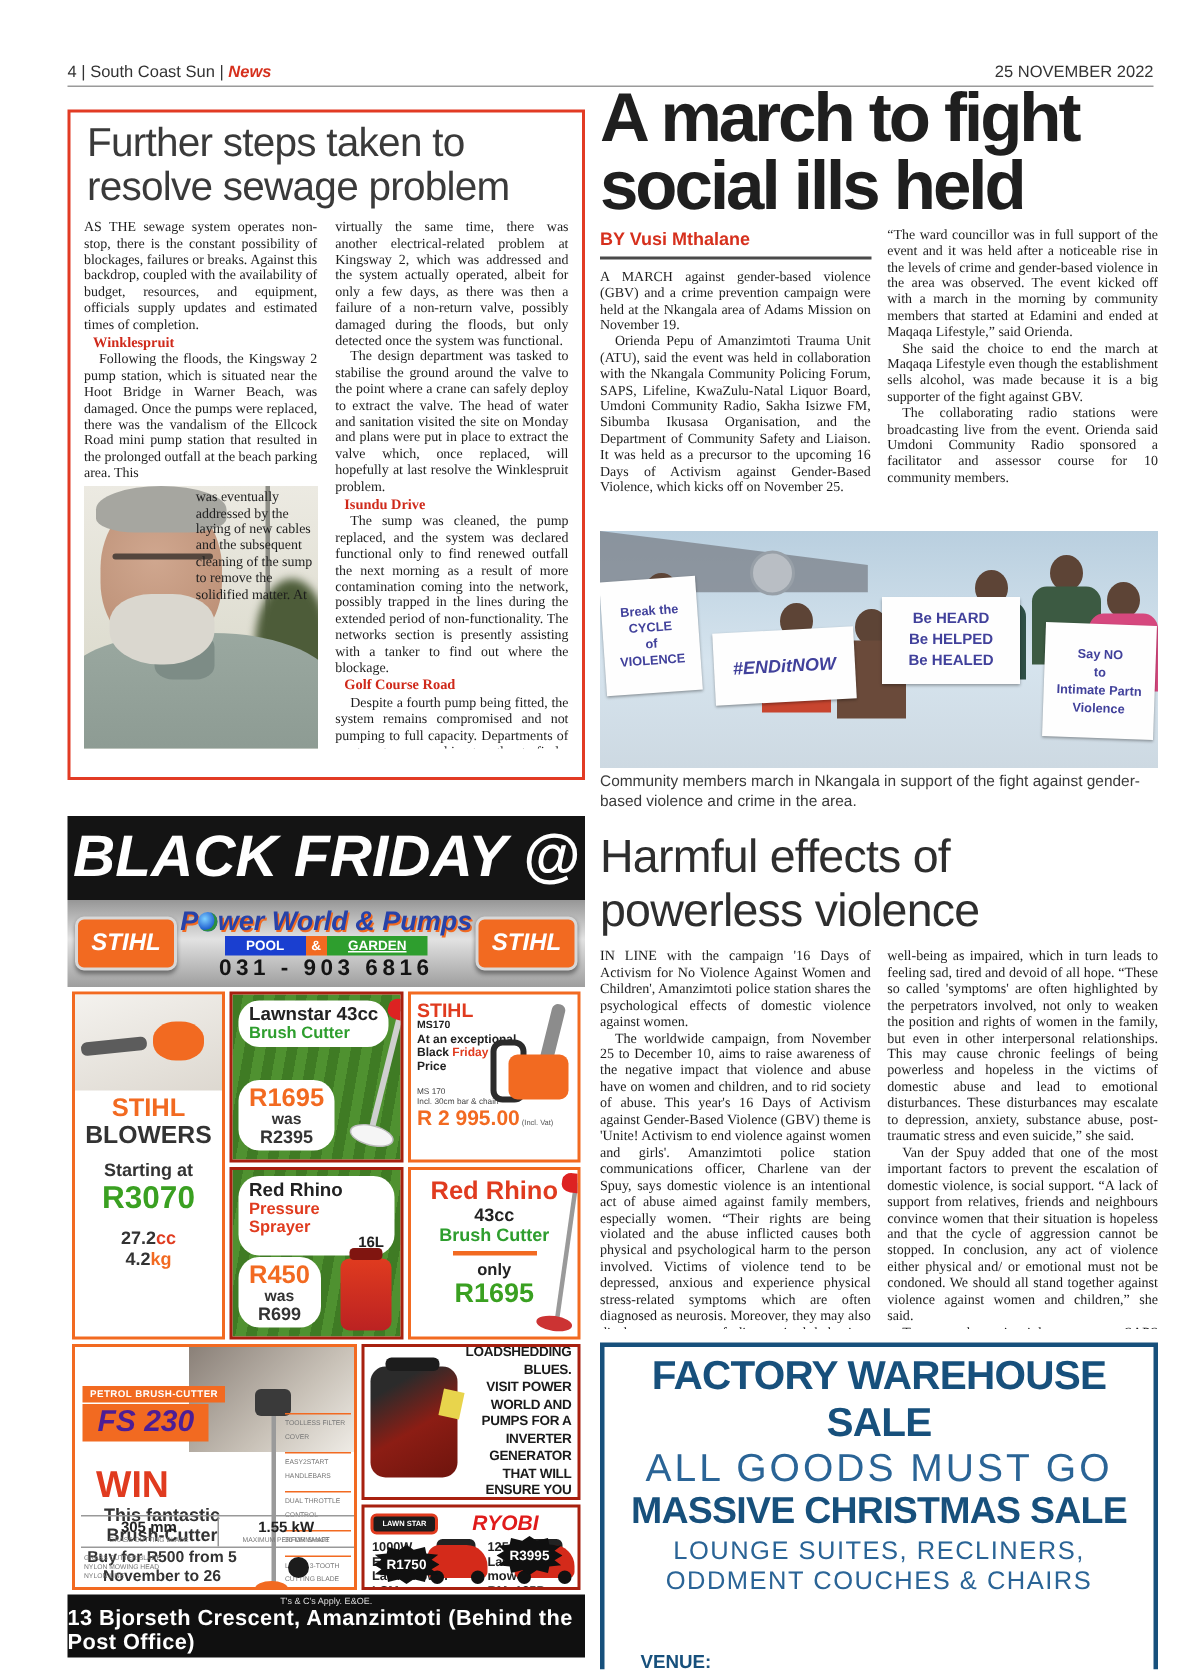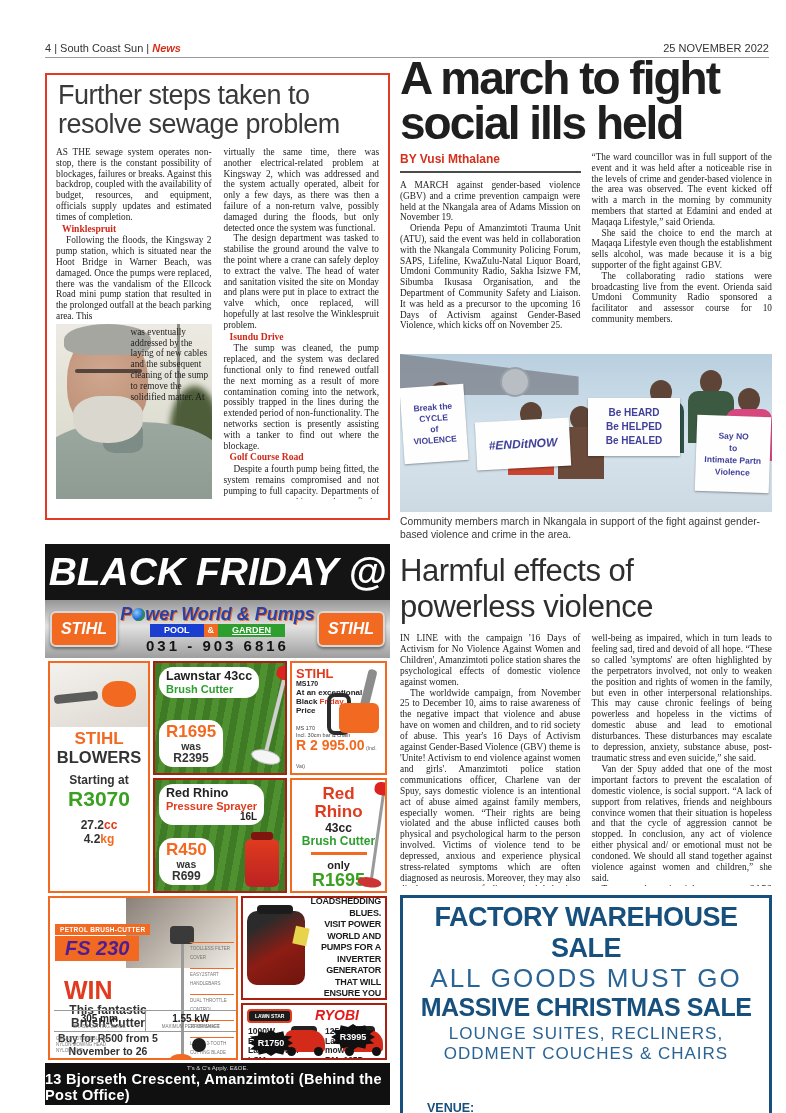--- a/index.html
+++ b/index.html
@@ -102,21 +102,21 @@
   .blower-pic{position:relative;width:100%;height:64px;background:linear-gradient(160deg,#f4f2ee,#ddd8d0);flex:none;}
   .blower-body{position:absolute;right:12px;top:18px;width:34px;height:26px;background:#f26a21;border-radius:45%;}
   .blower-tube{position:absolute;left:4px;top:30px;width:44px;height:9px;background:#5c5c5c;border-radius:4px;transform:rotate(-6deg);}
   .bw-brand{color:#f26a21;font-weight:800;font-size:17px;line-height:19px;margin-top:2px;}
   .bw-name{color:#333;font-weight:800;font-size:16.5px;line-height:18px;}
   .bw-start{color:#333;font-weight:800;font-size:12px;margin-top:7px;}
   .bw-price{color:#3aa021;font-weight:800;font-size:21px;line-height:23px;}
   .bw-spec{font-weight:800;font-size:12px;color:#333;margin-top:8px;line-height:14px;}
   .bw-spec .u1{color:#e03b1f;} .bw-spec .u2{color:#f26a21;}
   .bf-colstack{display:flex;flex-direction:column;gap:3px;}
-  .c2{width:134px;flex:none;} .c3{flex:1;}
+  .c2{width:116px;flex:none;} .c3{flex:1;}
   .lawnstar{height:114px;padding:4px;}
   .ls-name{font-size:12.5px;font-weight:800;color:#222;line-height:13px;}
   .ls-type{font-size:11px;font-weight:800;color:#2e9e2e;line-height:12px;}
   .price-blob{position:absolute;left:4px;bottom:6px;text-align:center;line-height:12px;}
   .big-price{font-size:17px;font-weight:800;color:#f26a21;line-height:17px;}
   .was{font-size:10.5px;font-weight:800;color:#333;}
   .old{font-size:12px;font-weight:800;color:#333;}
   .trimmer{position:absolute;right:8px;top:10px;width:4px;height:86px;background:#cfcfcf;transform:rotate(14deg);}
   .trimmer:before{content:"";position:absolute;top:-8px;left:-7px;width:18px;height:14px;background:#d22;border-radius:40%;}
   .trimmer:after{content:"";position:absolute;bottom:-6px;left:-12px;width:28px;height:12px;background:#f5f5f5;border-radius:50%;border:1px solid #bbb;}

